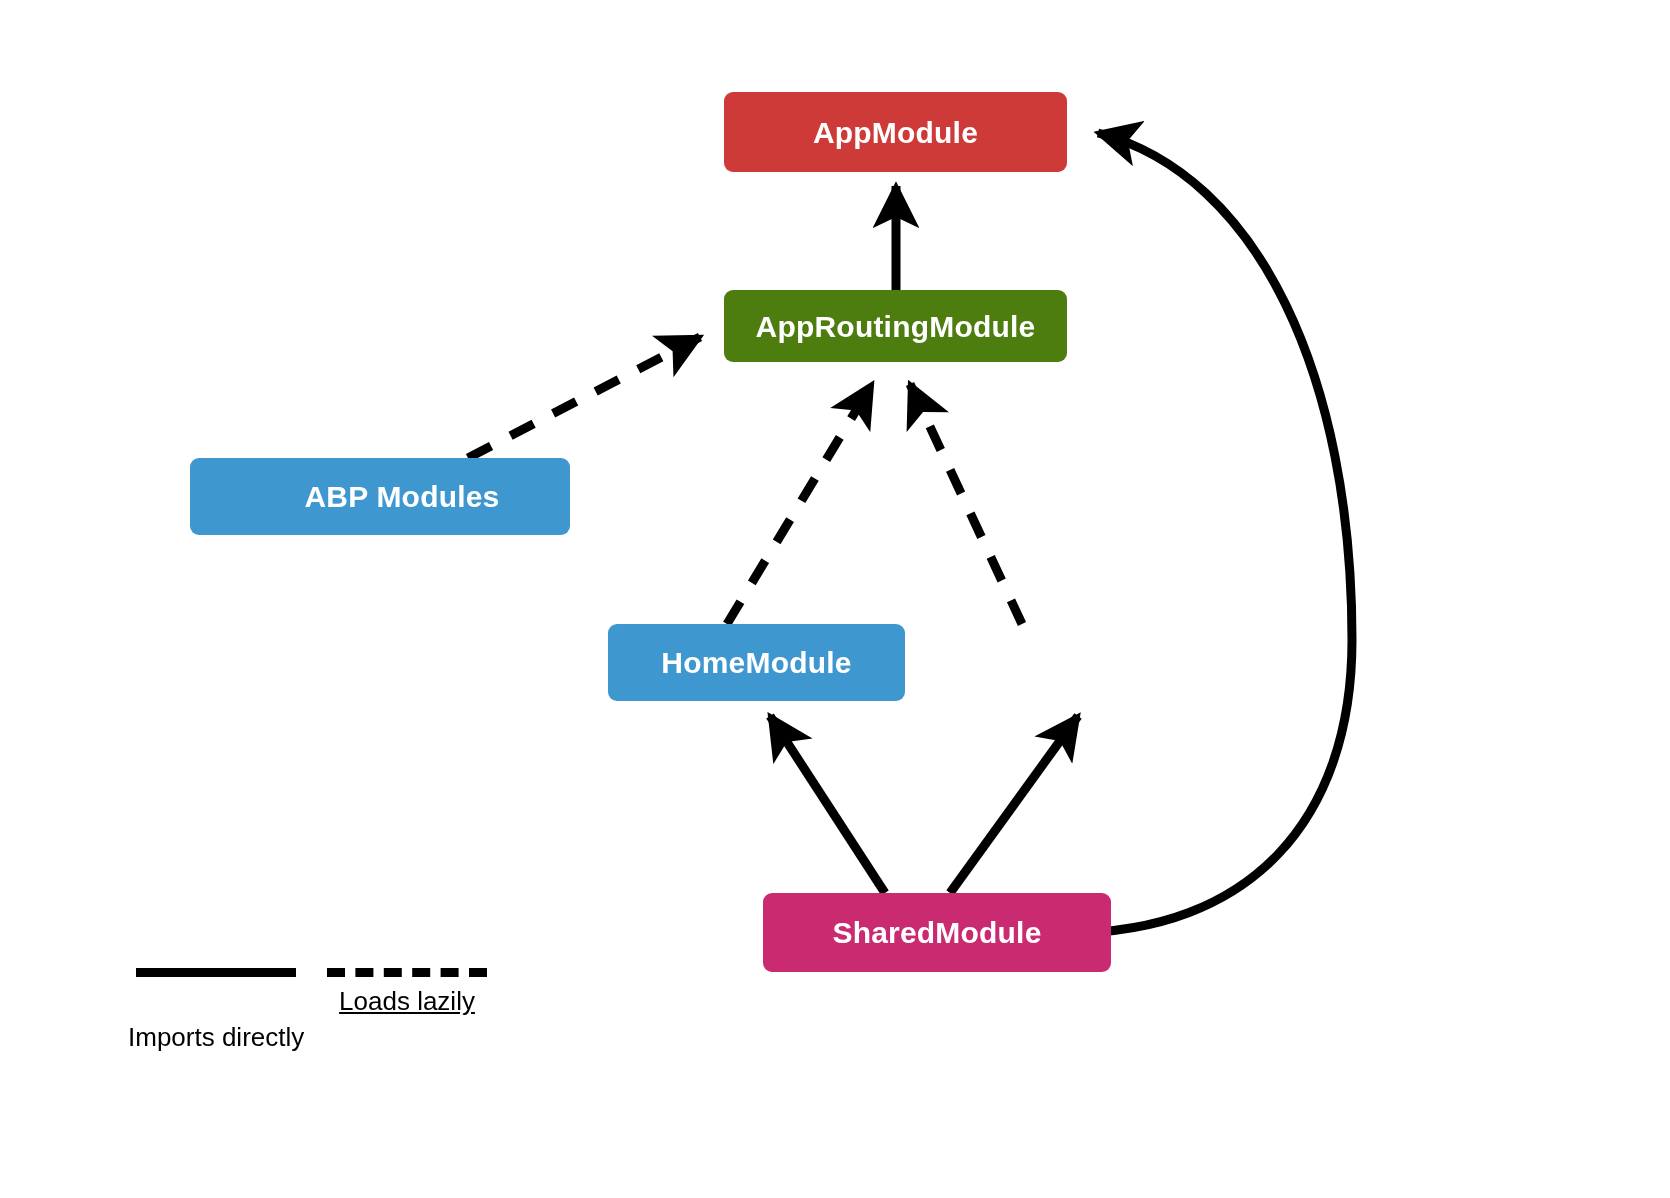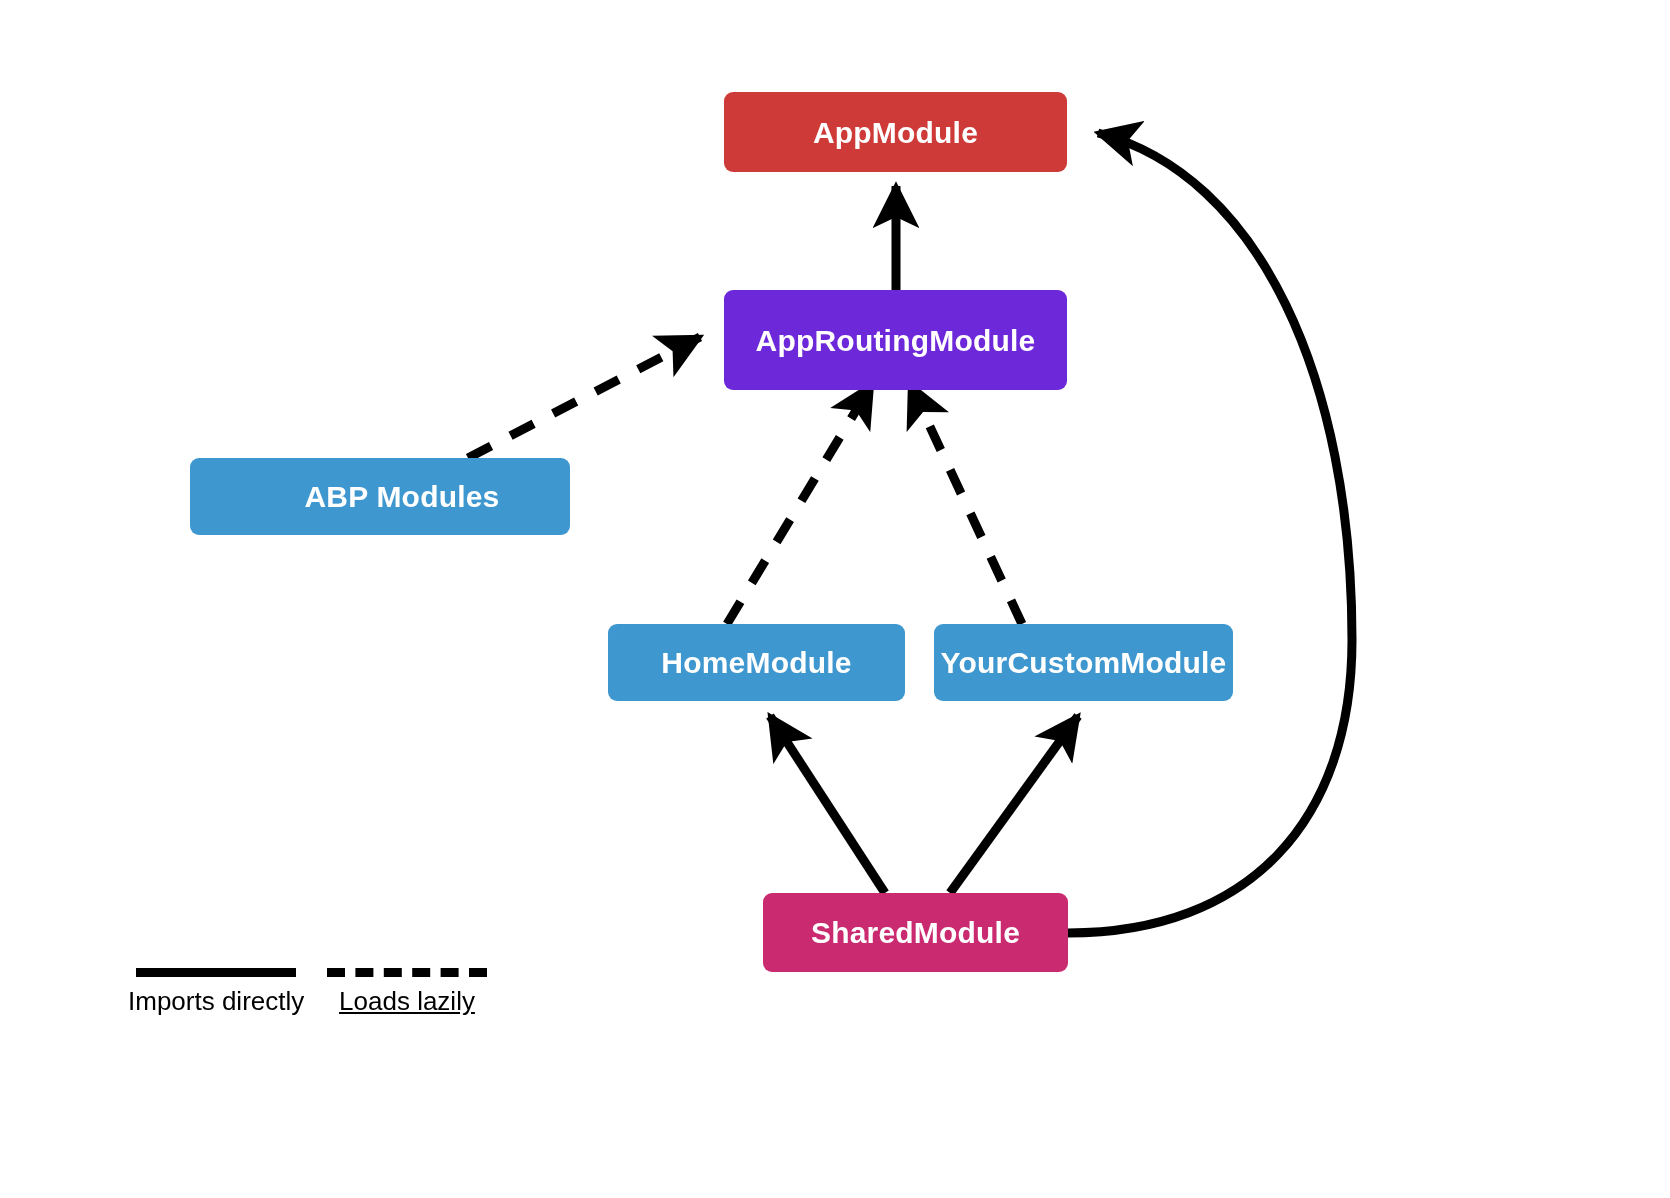--- a/index.html
+++ b/index.html
@@ -105,41 +105,38 @@
     <g>
       <path d="M 1068 933 C 1250 933, 1352 820, 1352 640
                C 1352 380, 1260 175, 1098 133" fill="none" stroke="#000000" stroke-width="9" marker-end="url(#arrowhead)"></path>
     </g>
   </svg>
 
   <div class="node" style="left:724px; top:92px; width:343px; height:80px; background:#ce3a37;">
     <span>AppModule</span>
   </div>
 
-  <div class="node" style="left:724px; top:290px; width:343px; height:100px; background:#6d28d9;">
+  <div class="node" style="left:724px; top:290px; width:343px; height:72px; background:#4d7c0f;">
     <span>AppRoutingModule</span>
   </div>
 
   <div class="node" style="left:190px; top:458px; width:380px; height:77px; background:#3f97cf;padding-left:44px;">
     <span>ABP Modules</span>
   </div>
 
   <div class="node" style="left:608px; top:624px; width:297px; height:77px; background:#3f97cf;">
     <span>HomeModule</span>
   </div>
 
-  <div class="node" style="left:934px; top:624px; width:299px; height:77px; background:#3f97cf;">
-    <span>YourCustomModule</span>
-  </div>
 
-  <div class="node" style="left:763px; top:893px; width:305px; height:79px; background:#c92a70;">
+  <div class="node" style="left:763px; top:893px; width:348px; height:79px; background:#c92a70;">
     <span>SharedModule</span>
   </div>
 
-  <div class="legend" style="left:128px; top:968px;">
+  <div class="legend" style="left:128px; top:968px;gap:36px;">
     <div class="legend-swatch"></div>
     <div class="legend-label">Imports directly</div>
   </div>
 
   <div class="legend" style="left:327px; top:968px;text-decoration:underline;">
     <div class="legend-swatch dashed"></div>
     <div class="legend-label">Loads lazily</div>
   </div>
 
 </div>

